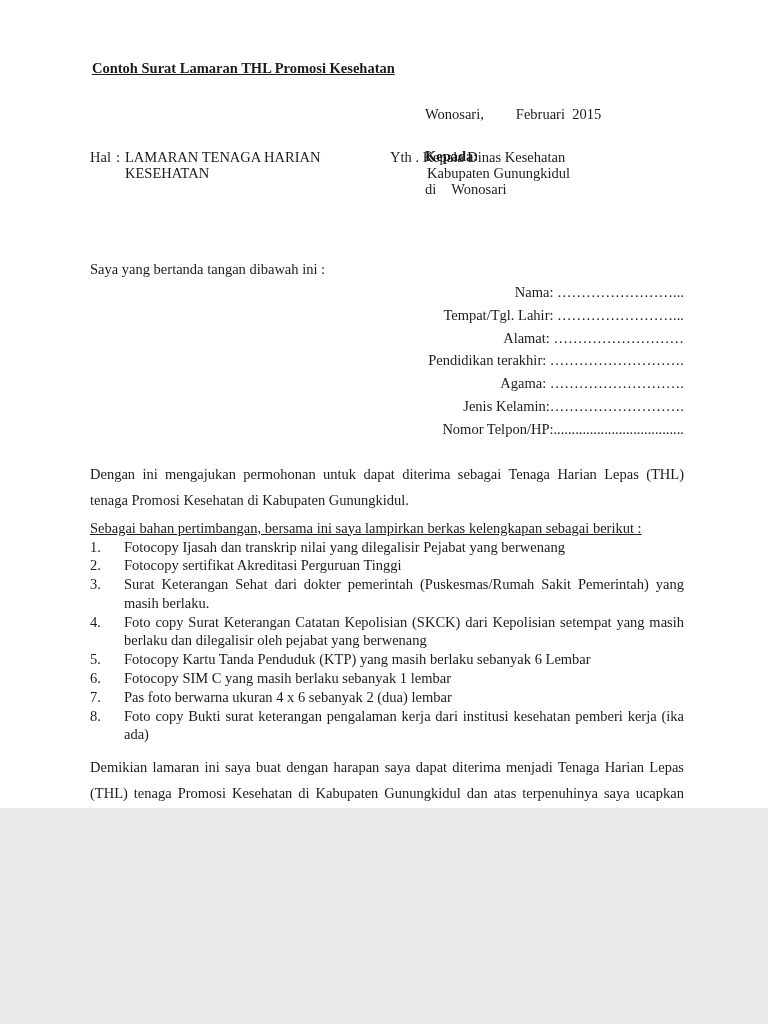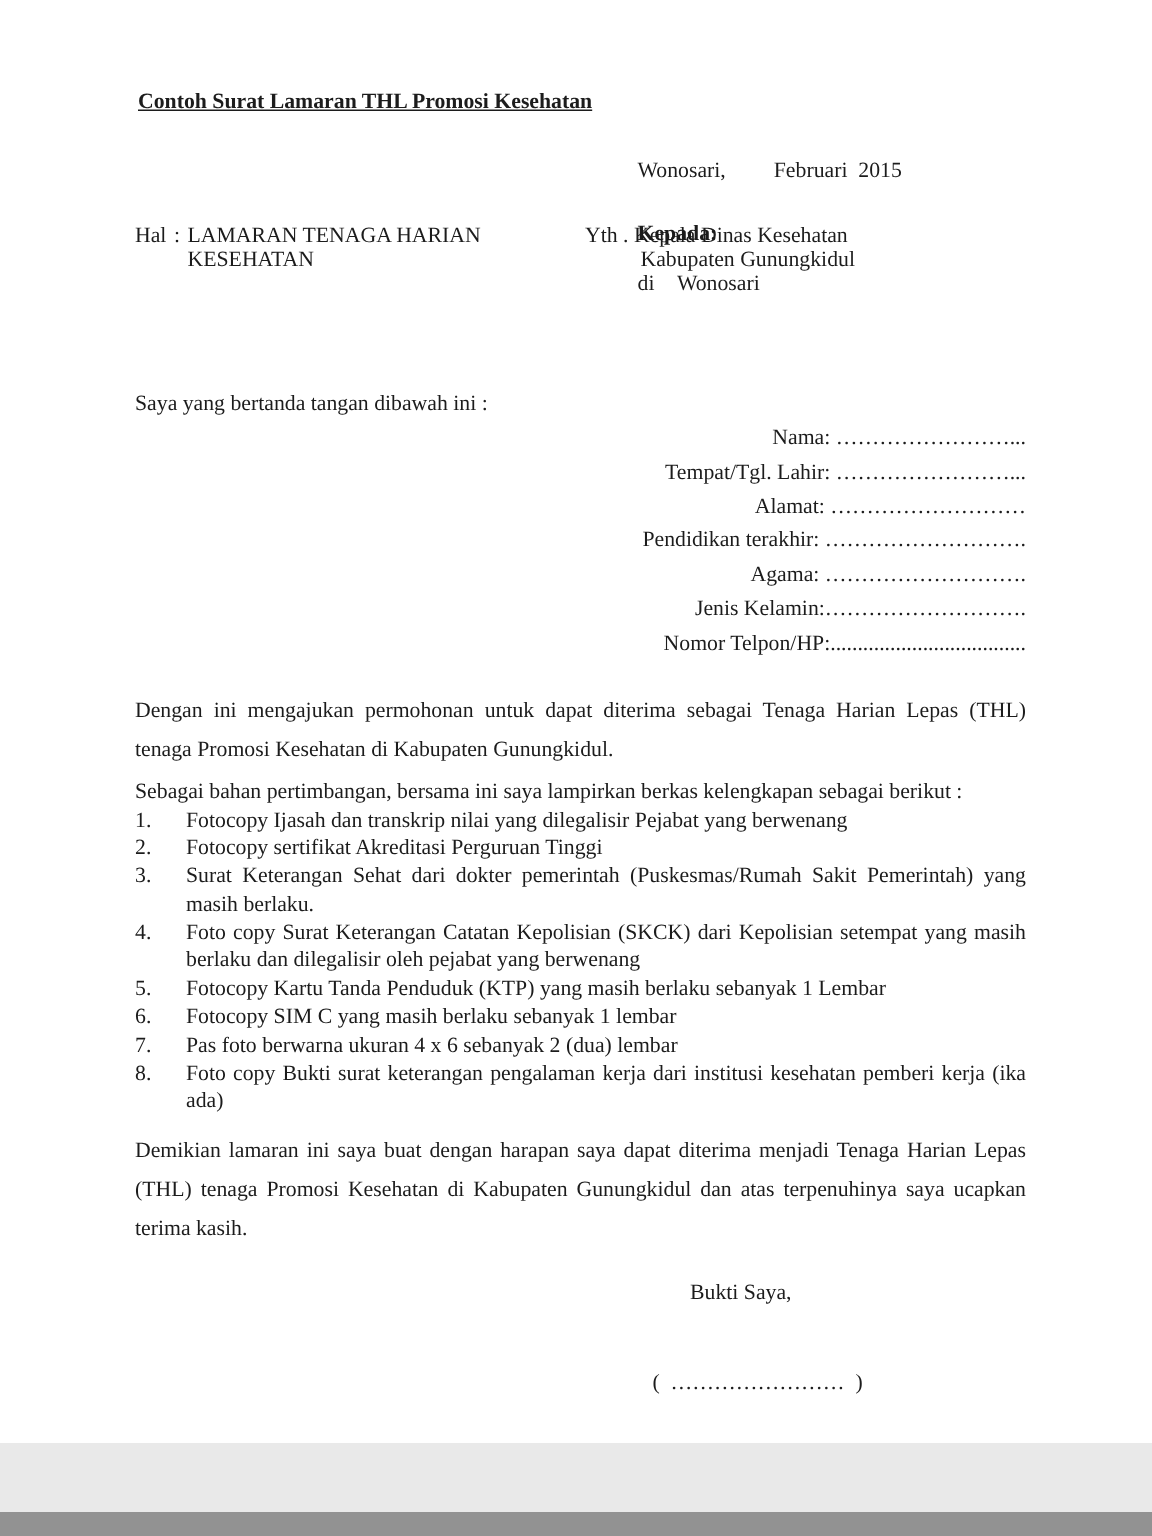--- a/index.html
+++ b/index.html
@@ -2,21 +2,21 @@
 <html style="--viewer-bg: #e9e9e9; --page-bg: #ffffff; --bottom-bar: #929292; --text: #1c1c1c;"><head>
 <meta charset="utf-8">
 <style>
   * { margin: 0; padding: 0; box-sizing: border-box; }
   html, body { width: 768px; height: 1024px; overflow: hidden; }
   body {
     background: var(--viewer-bg, #e9e9e9);
     font-family: "Liberation Serif", "DejaVu Serif", serif;
     color: var(--text, #1c1c1c);
   }
-  .viewer { position: relative; width: 768px; height: 1024px; overflow: hidden; }
+  .viewer { position: relative; width: 768px; height: 808px; overflow: hidden; }
   .page {
     position: absolute; top: 0; left: 0;
     width: 768px; height: 962px;
     background: var(--page-bg, #ffffff);
     font-size: 14.5px;
   }
   .title {
     position: absolute; left: 92px; top: 60px;
     font-weight: bold; text-decoration: underline;
   }
@@ -33,21 +33,21 @@
   .recip-city { margin-left: 15px; }
   .flow {
     position: absolute; left: 90px; top: 256px; width: 594px;
     line-height: 19px;
   }
   .intro { margin-top: 4px; }
   .fields { margin-top: 4px; text-align: right; }
   .field-row { height: 22.8px; white-space: pre; }
   .field-label { display: inline-block; width: 137px; }
   .para { margin-top: 18px; line-height: 26px; text-align: justify; }
-  .attach-intro { margin-top: 6px; }
+  .attach-intro { margin-top: 6px; text-decoration: underline; }
   .list { margin-top: 0; }
   .list-item {
     position: relative; padding-left: 34px;
     text-align: justify; line-height: 18.4px; margin-bottom: 0.5px;
   }
   .list-num { position: absolute; left: 0; top: 0; }
   .closing { margin-top: 10px; line-height: 26px; }
   .sign-label { margin-top: 21px; margin-left: 370px; }
   .sign-line { margin-top: 41px; margin-left: 345px; white-space: pre; }
   .below-page {
@@ -93,21 +93,21 @@
           <div class="field-row"><span class="field-label">Jenis Kelamin</span><span class="field-value">:……………………….</span></div>
           <div class="field-row"><span class="field-label">Nomor Telpon/HP</span><span class="field-value">:....................................</span></div>
         </div>
       <p class="para">Dengan ini mengajukan permohonan untuk dapat diterima sebagai Tenaga Harian Lepas (THL) tenaga Promosi Kesehatan di Kabupaten Gunungkidul.</p>
       <div class="attach-intro">Sebagai bahan pertimbangan, bersama ini saya lampirkan berkas kelengkapan sebagai berikut :</div>
       <div class="list">
           <div class="list-item"><span class="list-num">1.</span><span class="list-text">Fotocopy Ijasah dan transkrip nilai yang dilegalisir Pejabat yang berwenang</span></div>
           <div class="list-item"><span class="list-num">2.</span><span class="list-text">Fotocopy sertifikat Akreditasi Perguruan Tinggi</span></div>
           <div class="list-item"><span class="list-num">3.</span><span class="list-text">Surat Keterangan Sehat dari dokter pemerintah (Puskesmas/Rumah Sakit Pemerintah) yang masih berlaku.</span></div>
           <div class="list-item"><span class="list-num">4.</span><span class="list-text">Foto copy Surat Keterangan Catatan Kepolisian (SKCK) dari Kepolisian setempat yang masih berlaku dan dilegalisir oleh pejabat yang berwenang</span></div>
-          <div class="list-item"><span class="list-num">5.</span><span class="list-text">Fotocopy Kartu Tanda Penduduk (KTP) yang masih berlaku sebanyak 1 Lembar</span></div>
+          <div class="list-item"><span class="list-num">5.</span><span class="list-text">Fotocopy Kartu Tanda Penduduk (KTP) yang masih berlaku sebanyak 6 Lembar</span></div>
           <div class="list-item"><span class="list-num">6.</span><span class="list-text">Fotocopy SIM C yang masih berlaku sebanyak 1 lembar</span></div>
           <div class="list-item"><span class="list-num">7.</span><span class="list-text">Pas foto berwarna ukuran 4 x 6 sebanyak 2 (dua) lembar</span></div>
           <div class="list-item"><span class="list-num">8.</span><span class="list-text">Foto copy Bukti surat keterangan pengalaman kerja dari institusi kesehatan pemberi kerja (ika ada)</span></div>
         </div>
       <p class="para closing">Demikian lamaran ini saya buat dengan harapan saya dapat diterima menjadi Tenaga Harian Lepas (THL) tenaga Promosi Kesehatan di Kabupaten Gunungkidul dan atas terpenuhinya saya ucapkan terima kasih.</p>
       <div class="sign-label">Bukti Saya,</div>
       <div class="sign-line">(  ……………………  )</div>
     </div>
 
   </div>

